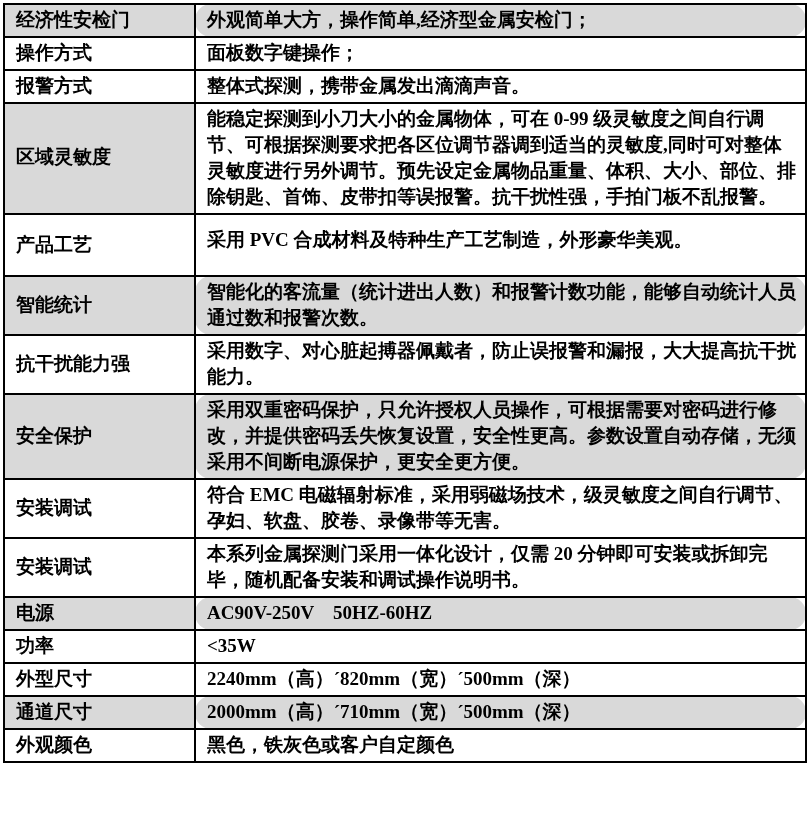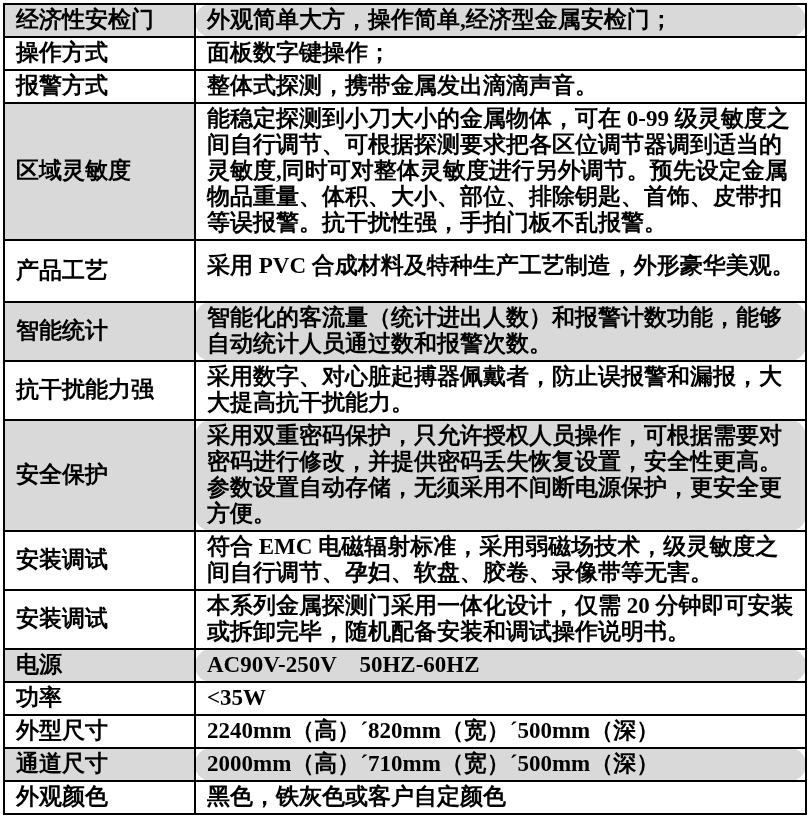--- a/index.html
+++ b/index.html
@@ -22,39 +22,40 @@
     border-collapse:collapse;
     table-layout:fixed;
     width:804px;
     margin:3px 3px 2px 3px;
     border:2px solid var(--border);
   }
   td{
     border:2px solid var(--border);
     color:var(--text);
     font-weight:bold;
-    font-size:23px;
+    font-size:19px;
     line-height:26px;
     vertical-align:middle;
     padding:2px 8px 3px 11px;
     overflow:hidden;
   }
   td.label-cell{
     width:170px;
   }
   td.value-cell{
     white-space:pre-wrap;
     word-break:break-all;
     border-radius:16px;
   }
   tr.shade-full td{
     background:var(--shade);
   }
   tr.shade-label td.label-cell{
     background:var(--shade);
+    font-family:Liberation Mono, monospace;
   }
   
   tbody tr:nth-child(5) td.value-cell{
     line-height:38px;
     padding-top:6px;
     padding-bottom:16px;
   }
   
   tbody tr:nth-child(17) td.value-cell{
     font-family:"Liberation Sans", sans-serif;

